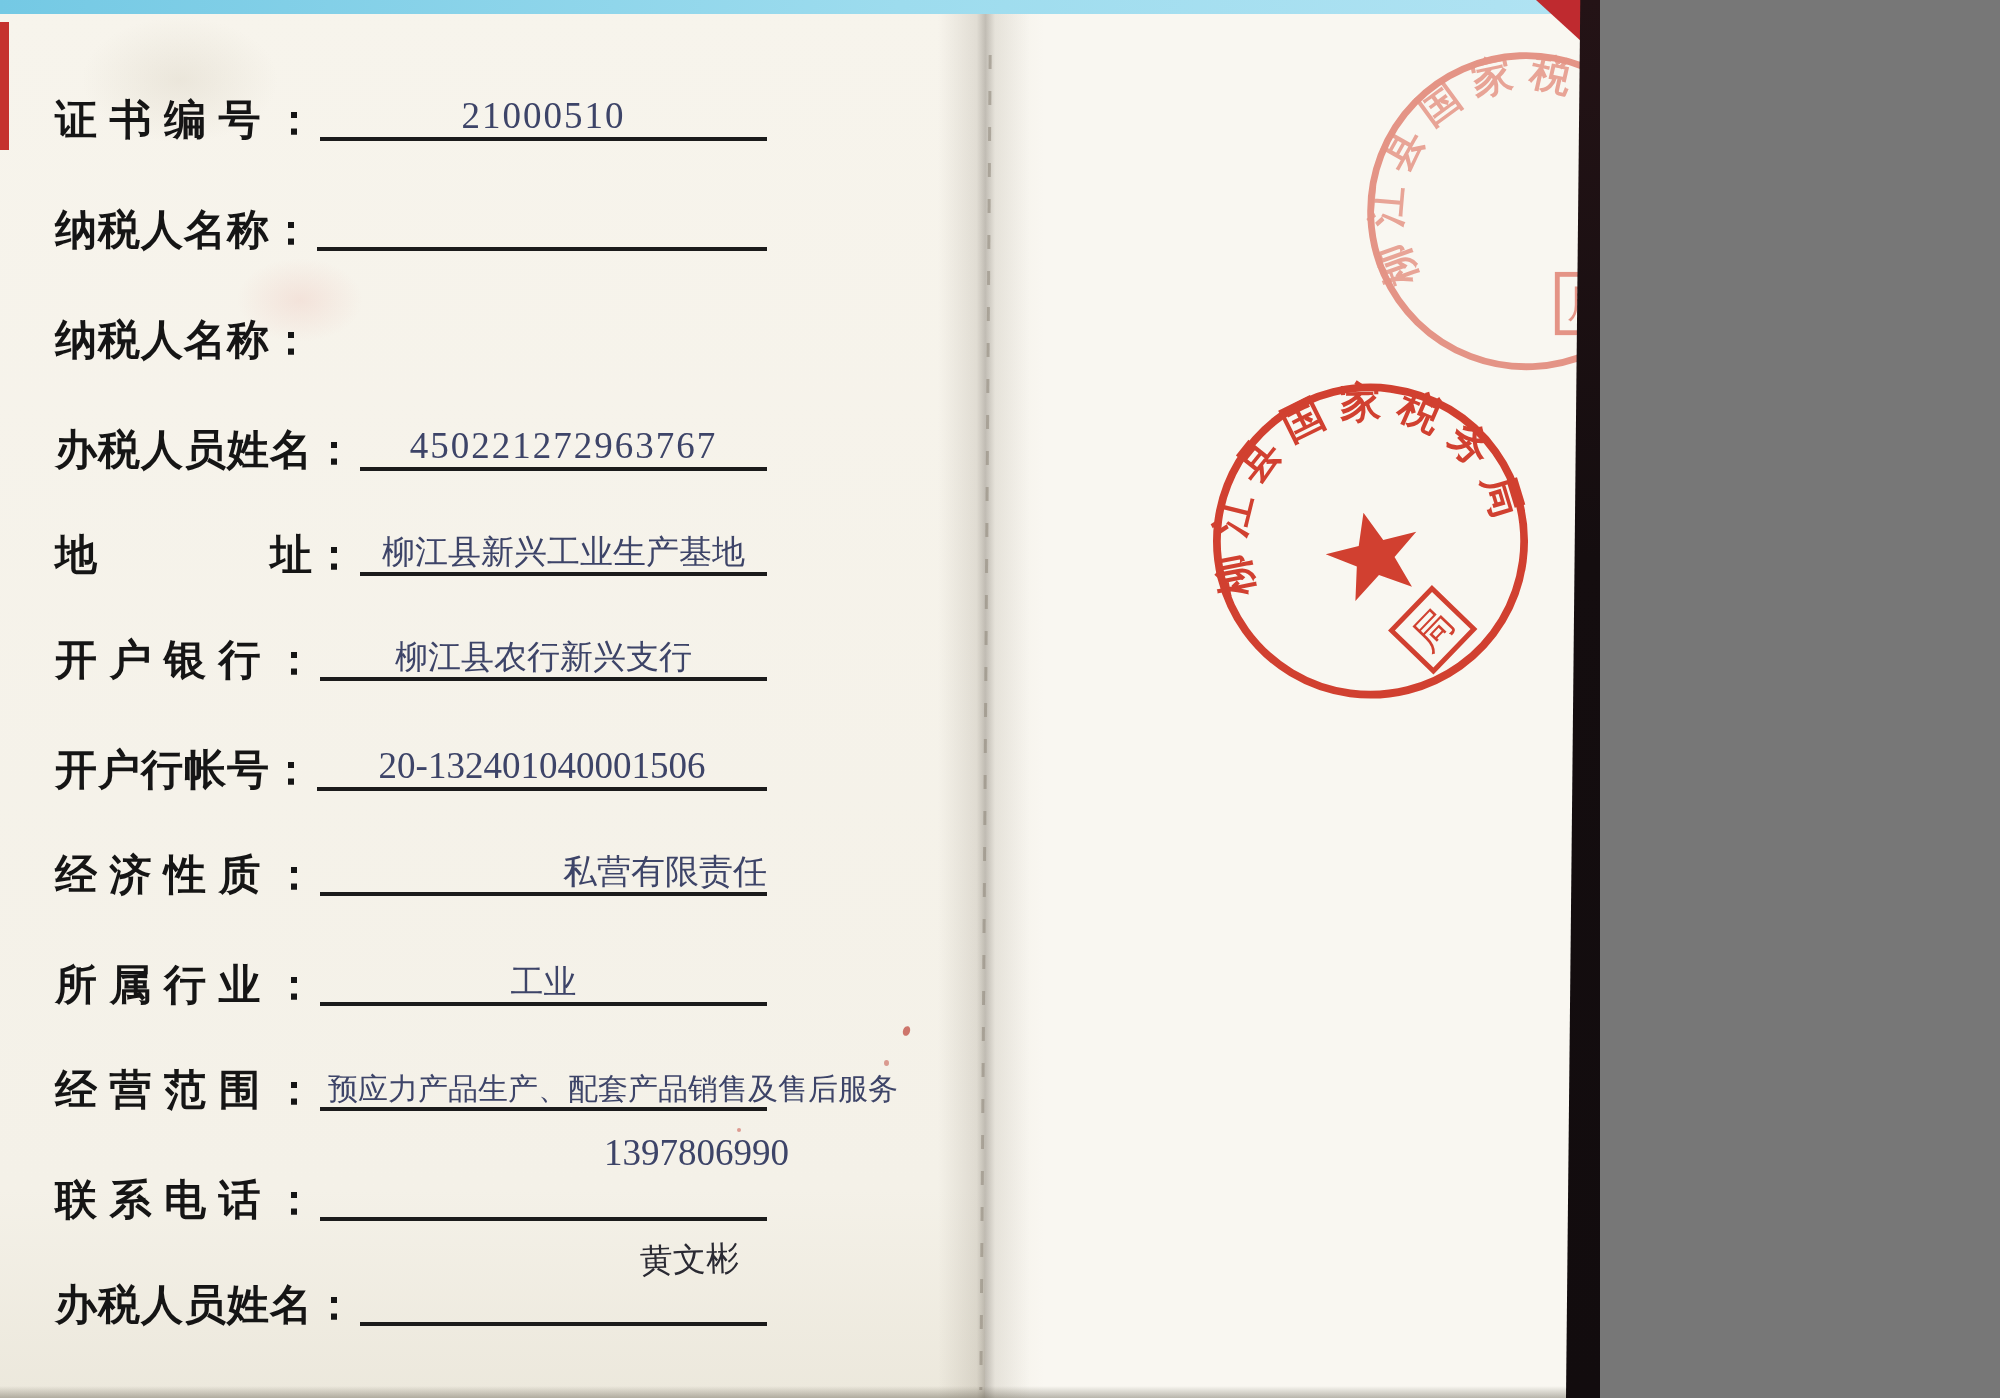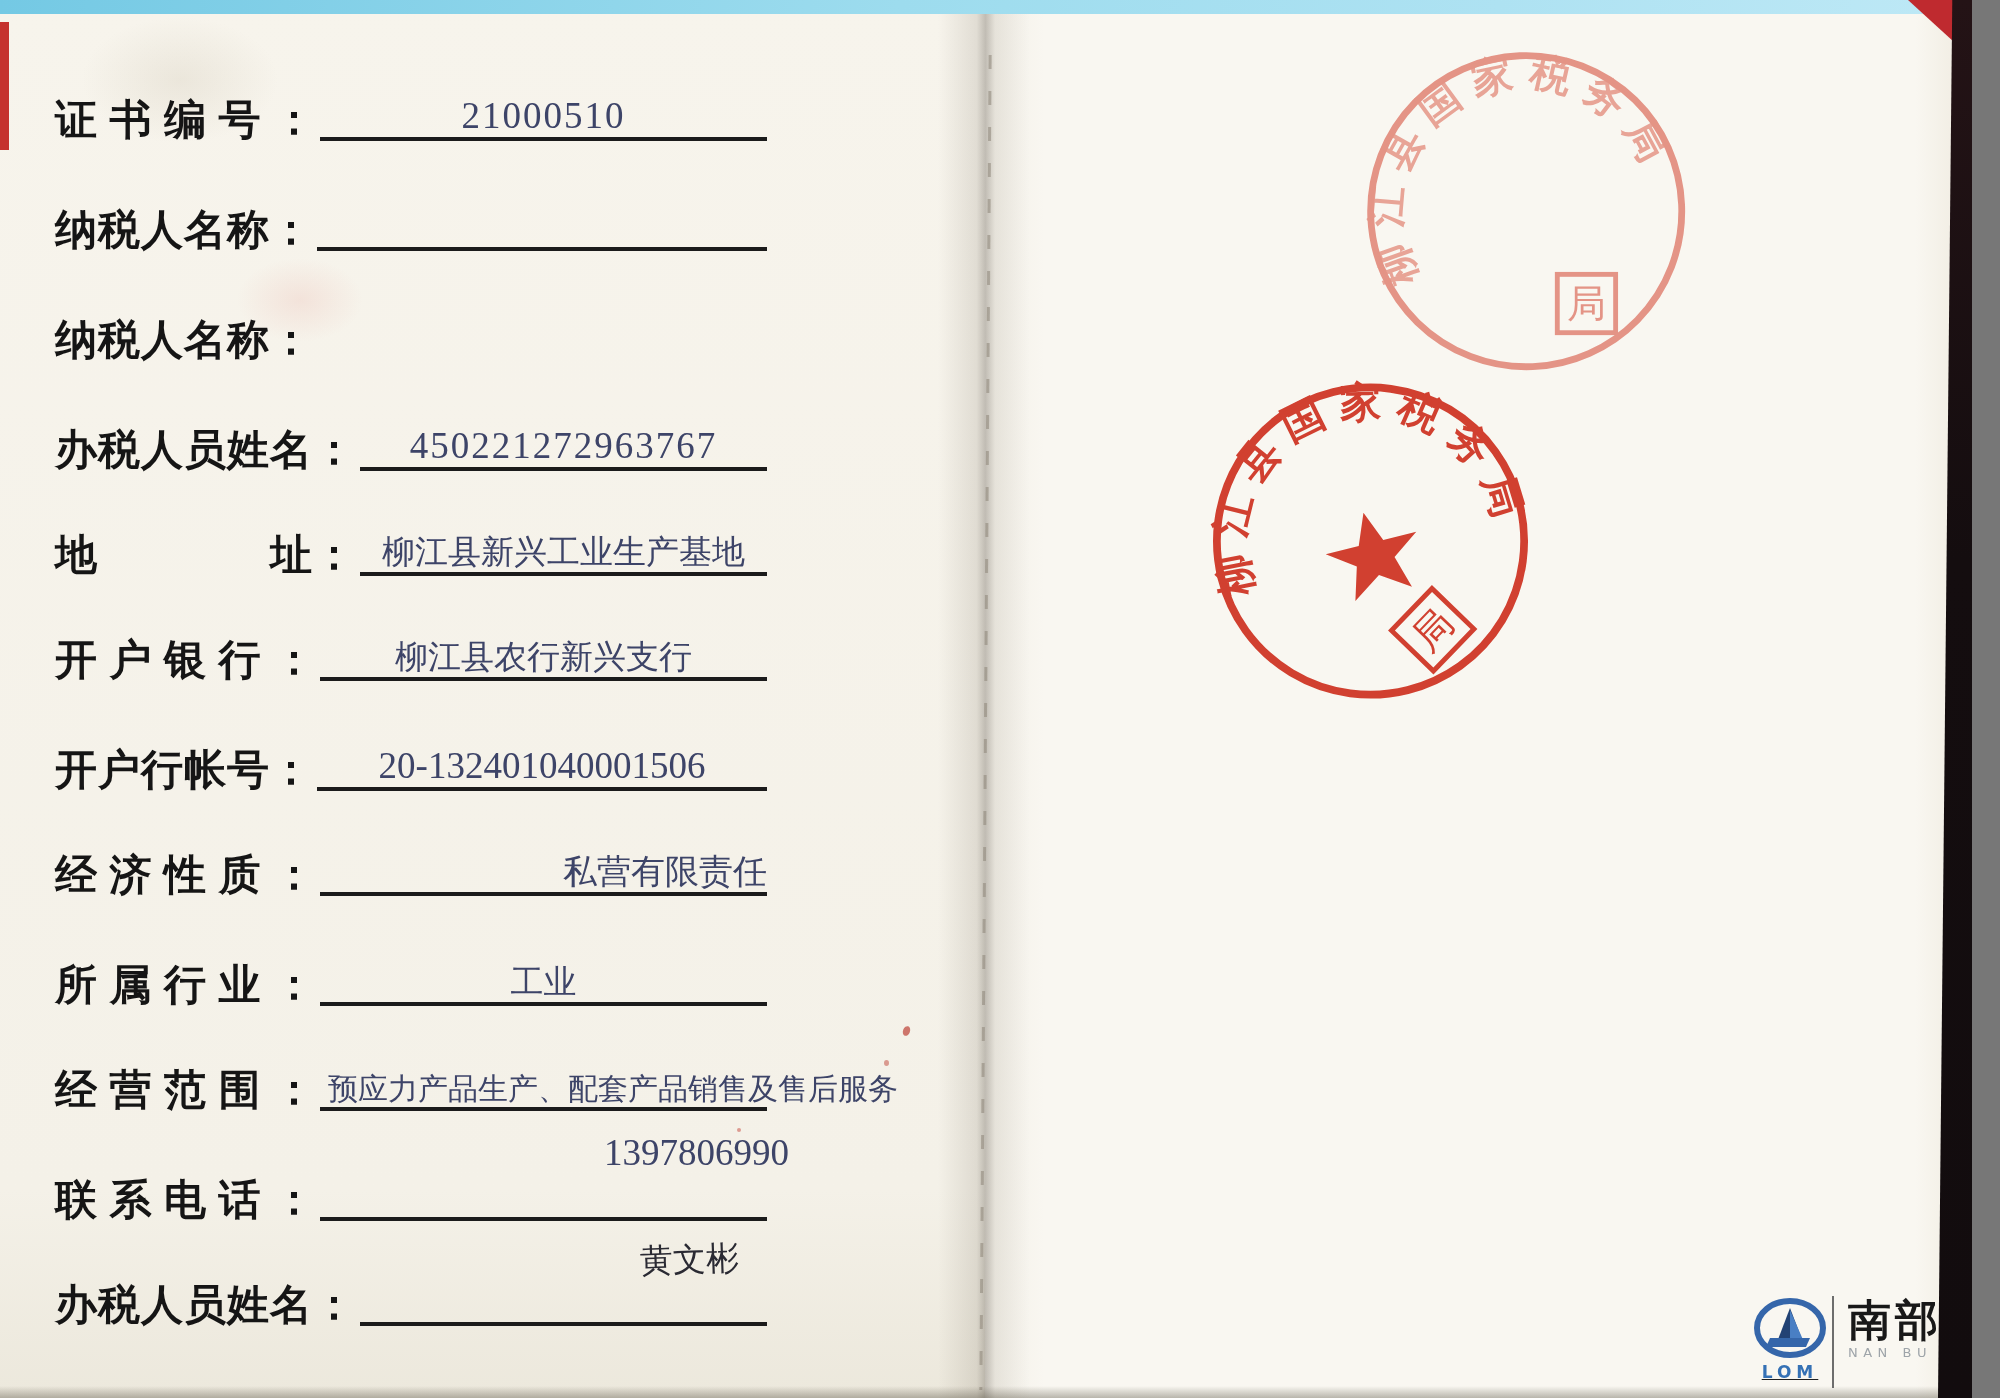--- a/index.html
+++ b/index.html
@@ -1,16 +1,16 @@
 <!DOCTYPE html>
 <html><head>
 <meta charset="utf-8">
 <style>
   html,body{margin:0;padding:0;background:#777;}
-  .sheet{position:relative;width:1972px;height:1398px;overflow:hidden;
+  .sheet{position:relative;width:1600px;height:1398px;overflow:hidden;
     background:#f6f3ec;font-family:"Liberation Serif","DejaVu Serif",serif;color:#151515;}
   
   .left-page{position:absolute;left:0;top:0;width:985px;height:1398px;
     background:
       radial-gradient(90px 60px at 300px 300px, rgba(225,140,130,.16), transparent 70%),
       radial-gradient(140px 90px at 180px 80px, rgba(200,190,170,.25), transparent 70%),
       linear-gradient(180deg,#f7f4ec 0%,#f4f1e8 85%,#ece8dc 100%);}
   .right-page{position:absolute;left:985px;top:0;width:990px;height:1398px;
     background:linear-gradient(90deg,#f2efe7 0%,#f9f7f1 6%,#f9f7f1 94%,#eee9dd 100%);}
   .top-strip{position:absolute;left:0;top:0;width:2000px;height:14px;

